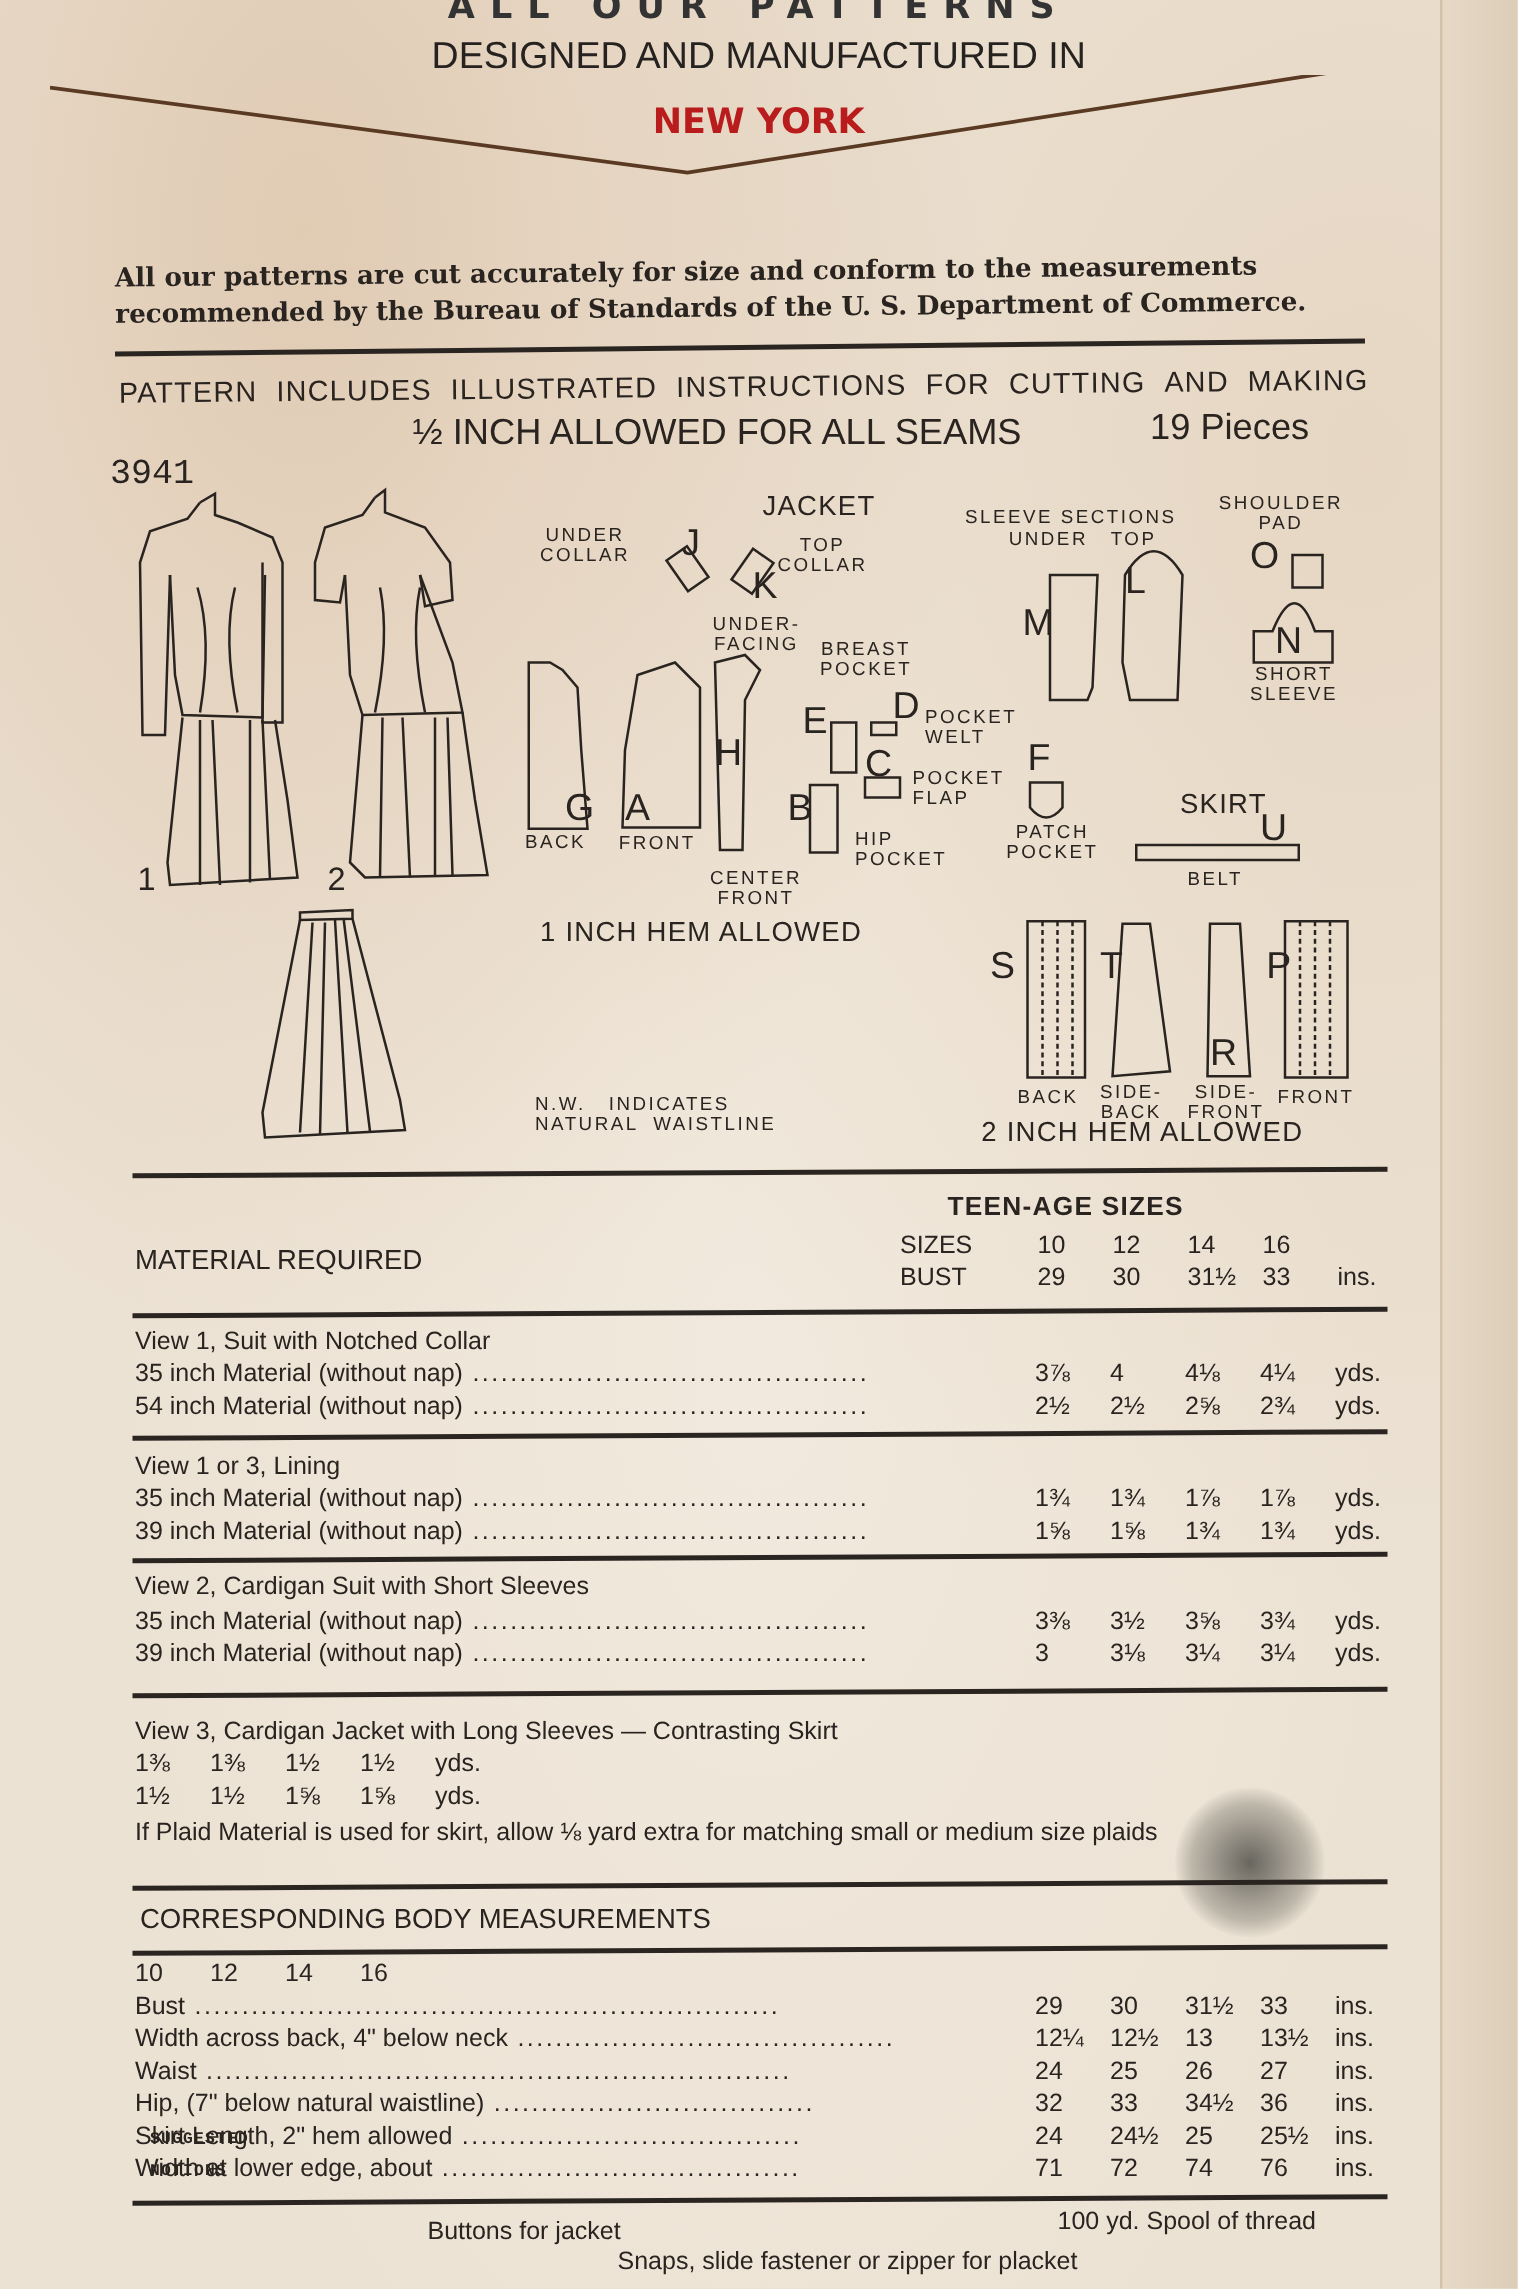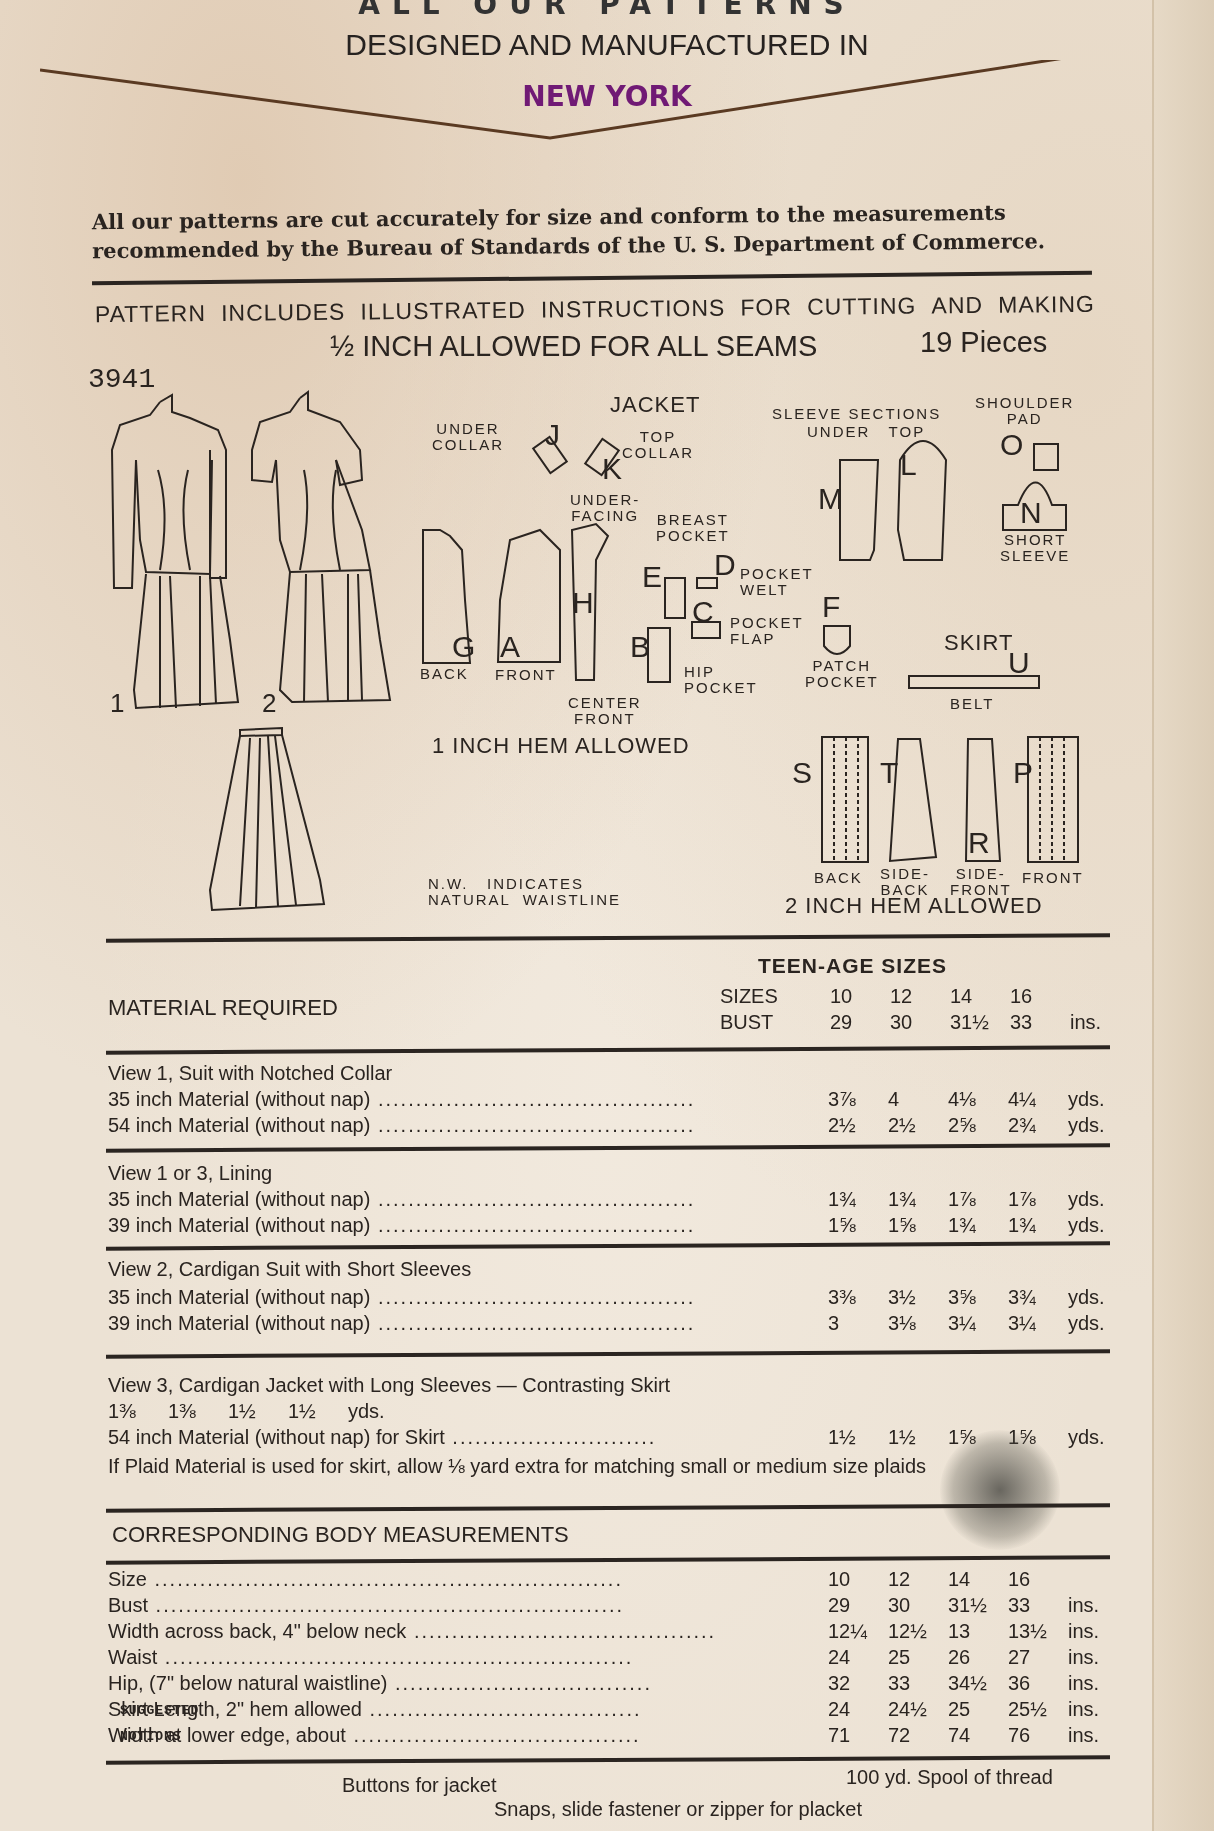--- a/index.html
+++ b/index.html
@@ -20,21 +20,21 @@
     position:absolute; right:0; top:0; width:60px; height:1831px;
     background:linear-gradient(to right, #e6d9c6, #dccdb7);
     border-left:2px solid #d3c2a9;
   }
   .flap-line {
     position:absolute; left:40px; top:60px; width:1140px; height:80px;
   }
   .abs { position:absolute; }
   .title-top { left:0; width:1214px; text-align:center; top:-12px; font-size:28px; font-weight:bold; letter-spacing:12px; color:#333; }
   .designed { left:0; width:1214px; text-align:center; top:28px; font-size:30px; font-family:"Liberation Sans", sans-serif; letter-spacing:0px; color:#262220; }
-  .ny { left:0; width:1214px; text-align:center; top:80px; font-size:28px; font-weight:bold; color:#701a75; }
+  .ny { left:0; width:1214px; text-align:center; top:80px; font-size:28px; font-weight:bold; color:#b91c1c; }
   .intro { left:92px; width:1000px; top:202px; font-size:21px; font-weight:bold; line-height:29px; font-family:"DejaVu Serif", serif; transform:rotate(-0.6deg); }
   .rule { position:absolute; height:4px; background:#2b2521; }
   .includes { left:95px; top:296px; font-size:23px; letter-spacing:1px; font-family:"Liberation Sans", sans-serif; transform:rotate(-0.6deg); width:1000px; display:flex; justify-content:space-between; }
   .patno { left:88px; top:364px; font-size:28px; font-family:Liberation Mono, monospace; }
   .seams { left:330px; top:330px; font-size:29px; font-family:"Liberation Sans", sans-serif; }
   .pieces { left:920px; top:326px; font-size:29px; font-family:"Liberation Sans", sans-serif; }
   .lbl { position:absolute; font-size:15px; letter-spacing:2px; font-family:"Liberation Sans", sans-serif; line-height:16px; text-align:center; }
   .big-lbl { position:absolute; font-size:22px; letter-spacing:1px; font-family:"Liberation Sans", sans-serif; }
   .letter { position:absolute; font-size:30px; font-family:"Liberation Sans", sans-serif; }
   svg.piece { position:absolute; overflow:visible; }
@@ -289,36 +289,34 @@
 
 <div class="view-title" style="top:1374px;">View 3, Cardigan Jacket with Long Sleeves — Contrasting Skirt</div>
 <div class="tbl-row" style="top:1400px;">
   <span class="v">1⅜</span>
   <span class="v">1⅜</span>
   <span class="v">1½</span>
   <span class="v">1½</span>
   <span class="u">yds.</span>
 </div>
 <div class="tbl-row" style="top:1426px;">
-  <span class="desc"><span>54 inch Material (without nap) for Skirt</span><span class="dots"> ...........................</span></span>
   <span class="v">1½</span>
   <span class="v">1½</span>
   <span class="v">1⅝</span>
   <span class="v">1⅝</span>
   <span class="u">yds.</span>
 </div>
 <div class="abs" style="left:108px;top:1452px;width:1010px;font-size:20px;line-height:28px;font-family:'Liberation Sans',sans-serif;">If Plaid Material is used for skirt, allow ⅛ yard extra for matching small or medium size plaids</div>
 <div class="stain"></div>
 <div class="rule" style="left:106px;top:1506px;width:1004px;transform:rotate(-0.3deg);"></div>
 
 <div class="abs" style="left:112px;top:1522px;font-size:22px;font-family:'Liberation Sans',sans-serif;">CORRESPONDING BODY MEASUREMENTS</div>
 <div class="rule" style="left:106px;top:1558px;width:1004px;transform:rotate(-0.3deg);"></div>
 
 <div class="tbl-row" style="top:1568px;">
-  <span class="desc"><span>Size</span><span class="dots"> ..............................................................</span></span>
   <span class="v">10</span>
   <span class="v">12</span>
   <span class="v">14</span>
   <span class="v">16</span>
   <span class="u"></span>
 </div>
 <div class="tbl-row" style="top:1594px;">
   <span class="desc"><span>Bust</span><span class="dots"> ..............................................................</span></span>
   <span class="v">29</span>
   <span class="v">30</span>

